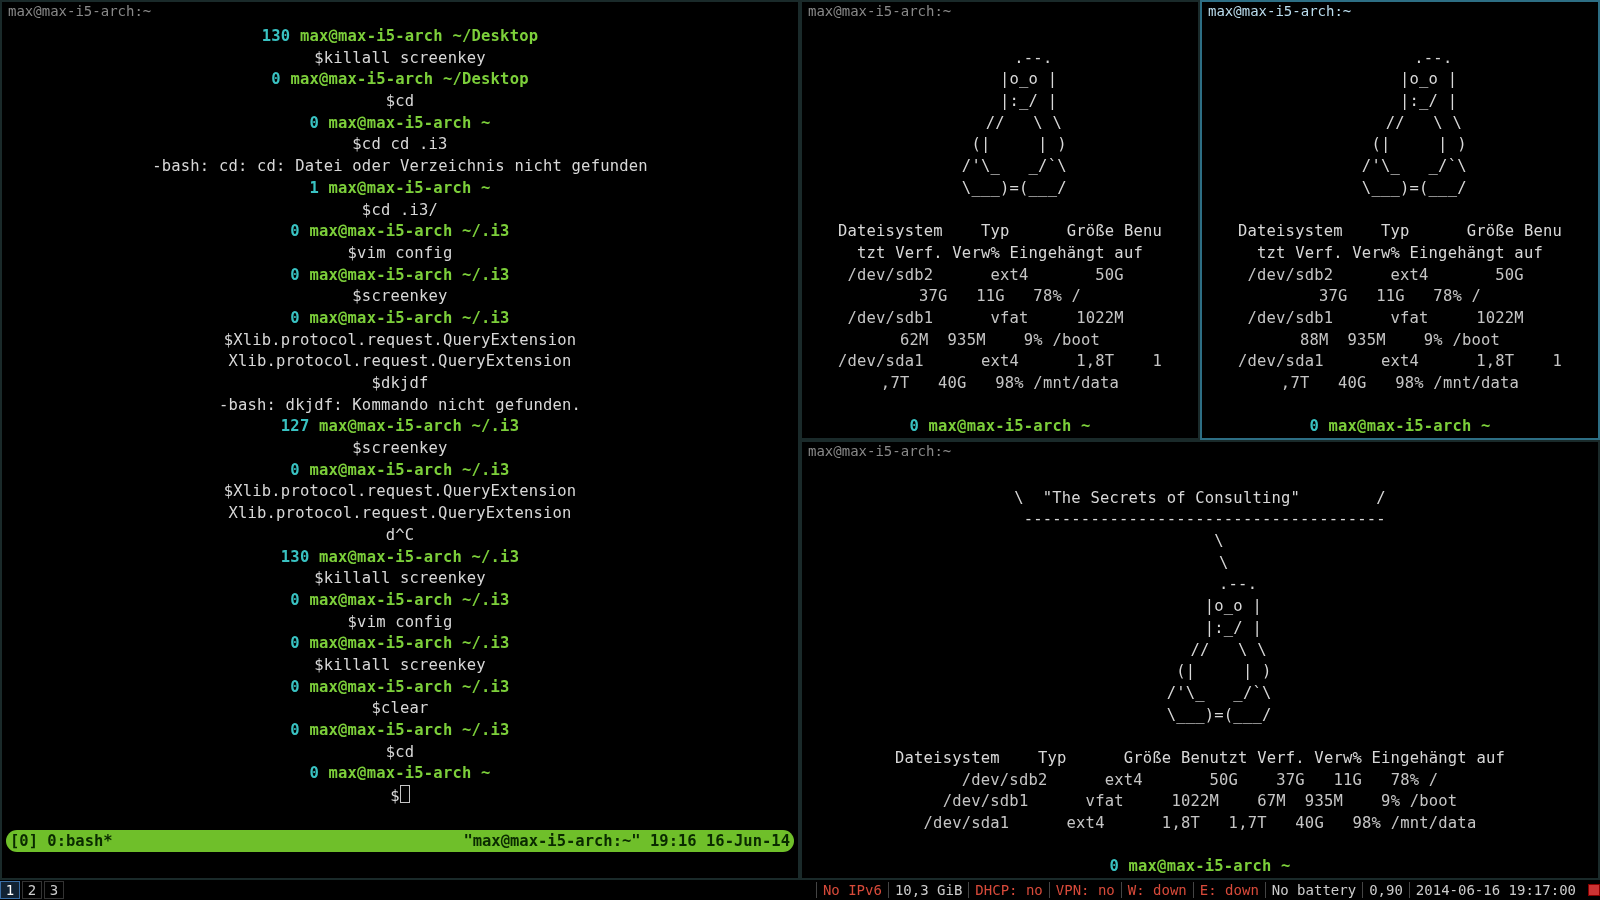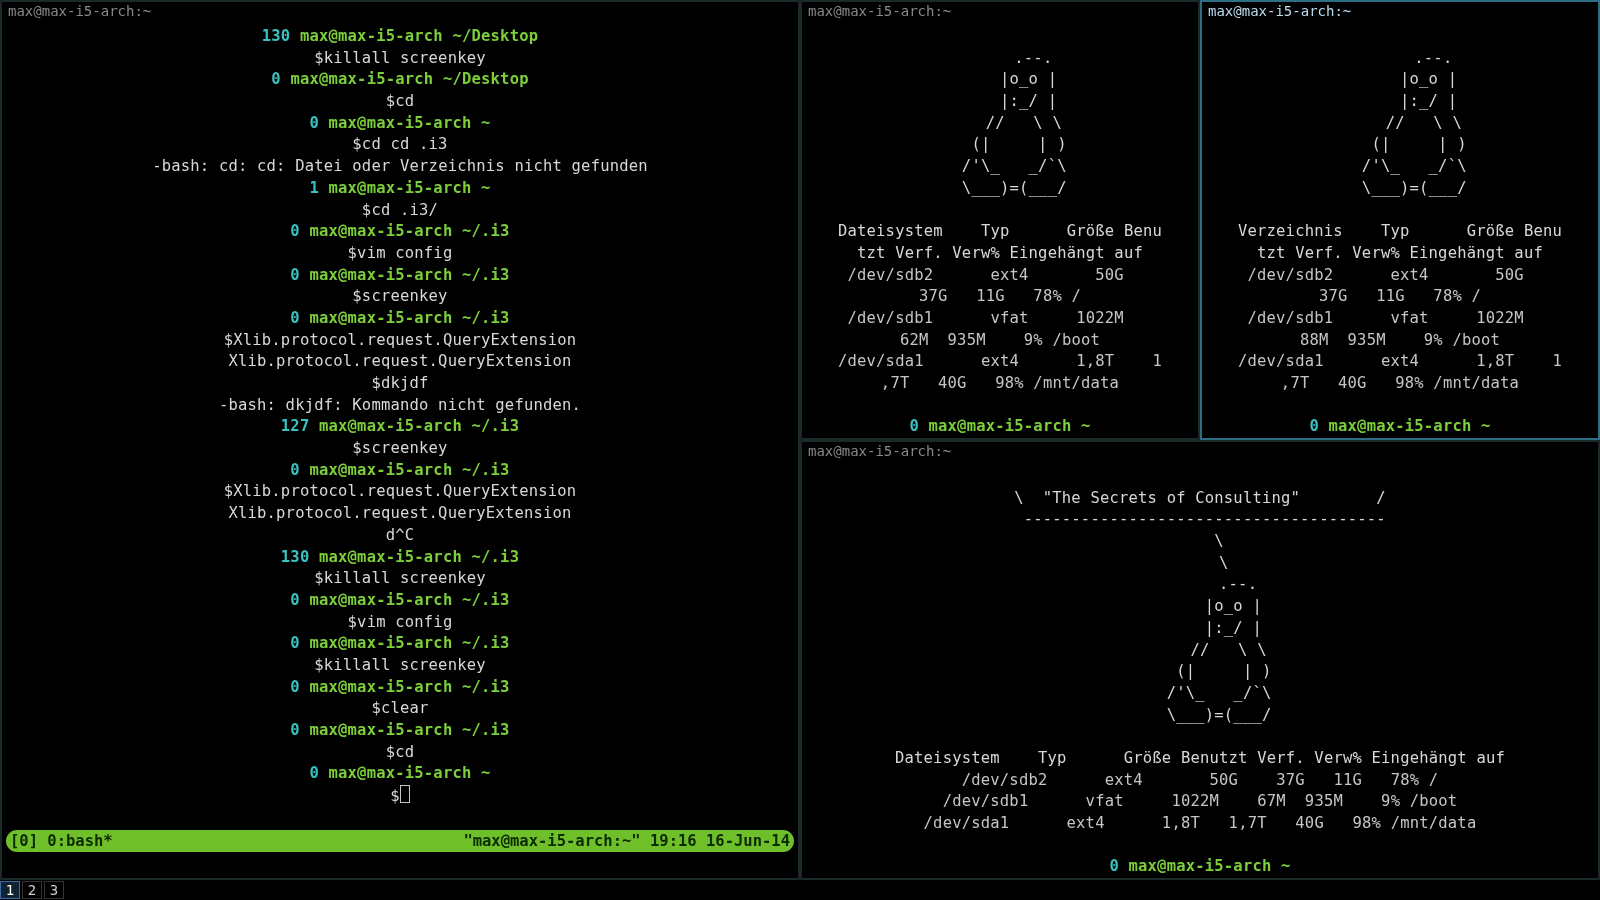--- a/index.html
+++ b/index.html
@@ -177,21 +177,21 @@
     <div class="pane-title">max@max-i5-arch:~</div>
     <div class="term">
 <span class="c-white">       .--.
       |o_o |
       |:_/ |
      //   \ \
     (|     | )
    /'\_   _/`\
    \___)=(___/</span>
 
-<span class="c-white">Verzeichnis    Typ      Größe Benu
+<span class="c-white">Dateisystem    Typ      Größe Benu
 tzt Verf. Verw% Eingehängt auf</span>
 <span id="trr-rows">/dev/sdb2      ext4       50G   
 37G   11G   78% /
 /dev/sdb1      vfat     1022M   
 88M  935M    9% /boot
 /dev/sda1      ext4      1,8T    1
 ,7T   40G   98% /mnt/data
 </span>
 <span class="c-cyan">0</span> <span class="c-green">max@max-i5-arch</span> <span class="c-green">~</span>
 <span class="cursor-fill"></span></div>
@@ -216,15 +216,27 @@
 <span id="br-rows">/dev/sdb2      ext4       50G    37G   11G   78% /
 /dev/sdb1      vfat     1022M    67M  935M    9% /boot
 /dev/sda1      ext4      1,8T   1,7T   40G   98% /mnt/data
 </span>
 <span class="c-cyan">0</span> <span class="c-green">max@max-i5-arch</span> <span class="c-green">~</span>
 <span class="cursor"></span></div>
   </div>
 
   <div class="i3bar">
     <span id="ws-list"><span class="ws active">1</span><span class="ws">2</span><span class="ws">3</span></span>
+    <div class="i3-right">
+      <span class="seg st-red">No IPv6</span>
+      <span class="seg st-ok">10,3 GiB</span>
+      <span class="seg st-red">DHCP: no</span>
+      <span class="seg st-red">VPN: no</span>
+      <span class="seg st-red">W: down</span>
+      <span class="seg st-red">E: down</span>
+      <span class="seg st-ok">No battery</span>
+      <span class="seg st-ok">0,90</span>
+      <span class="seg st-ok">2014-06-16 19:17:00</span>
+      <span class="tray-sq"></span>
+    </div>
   </div>
 
 </div>
 
 </body></html>

